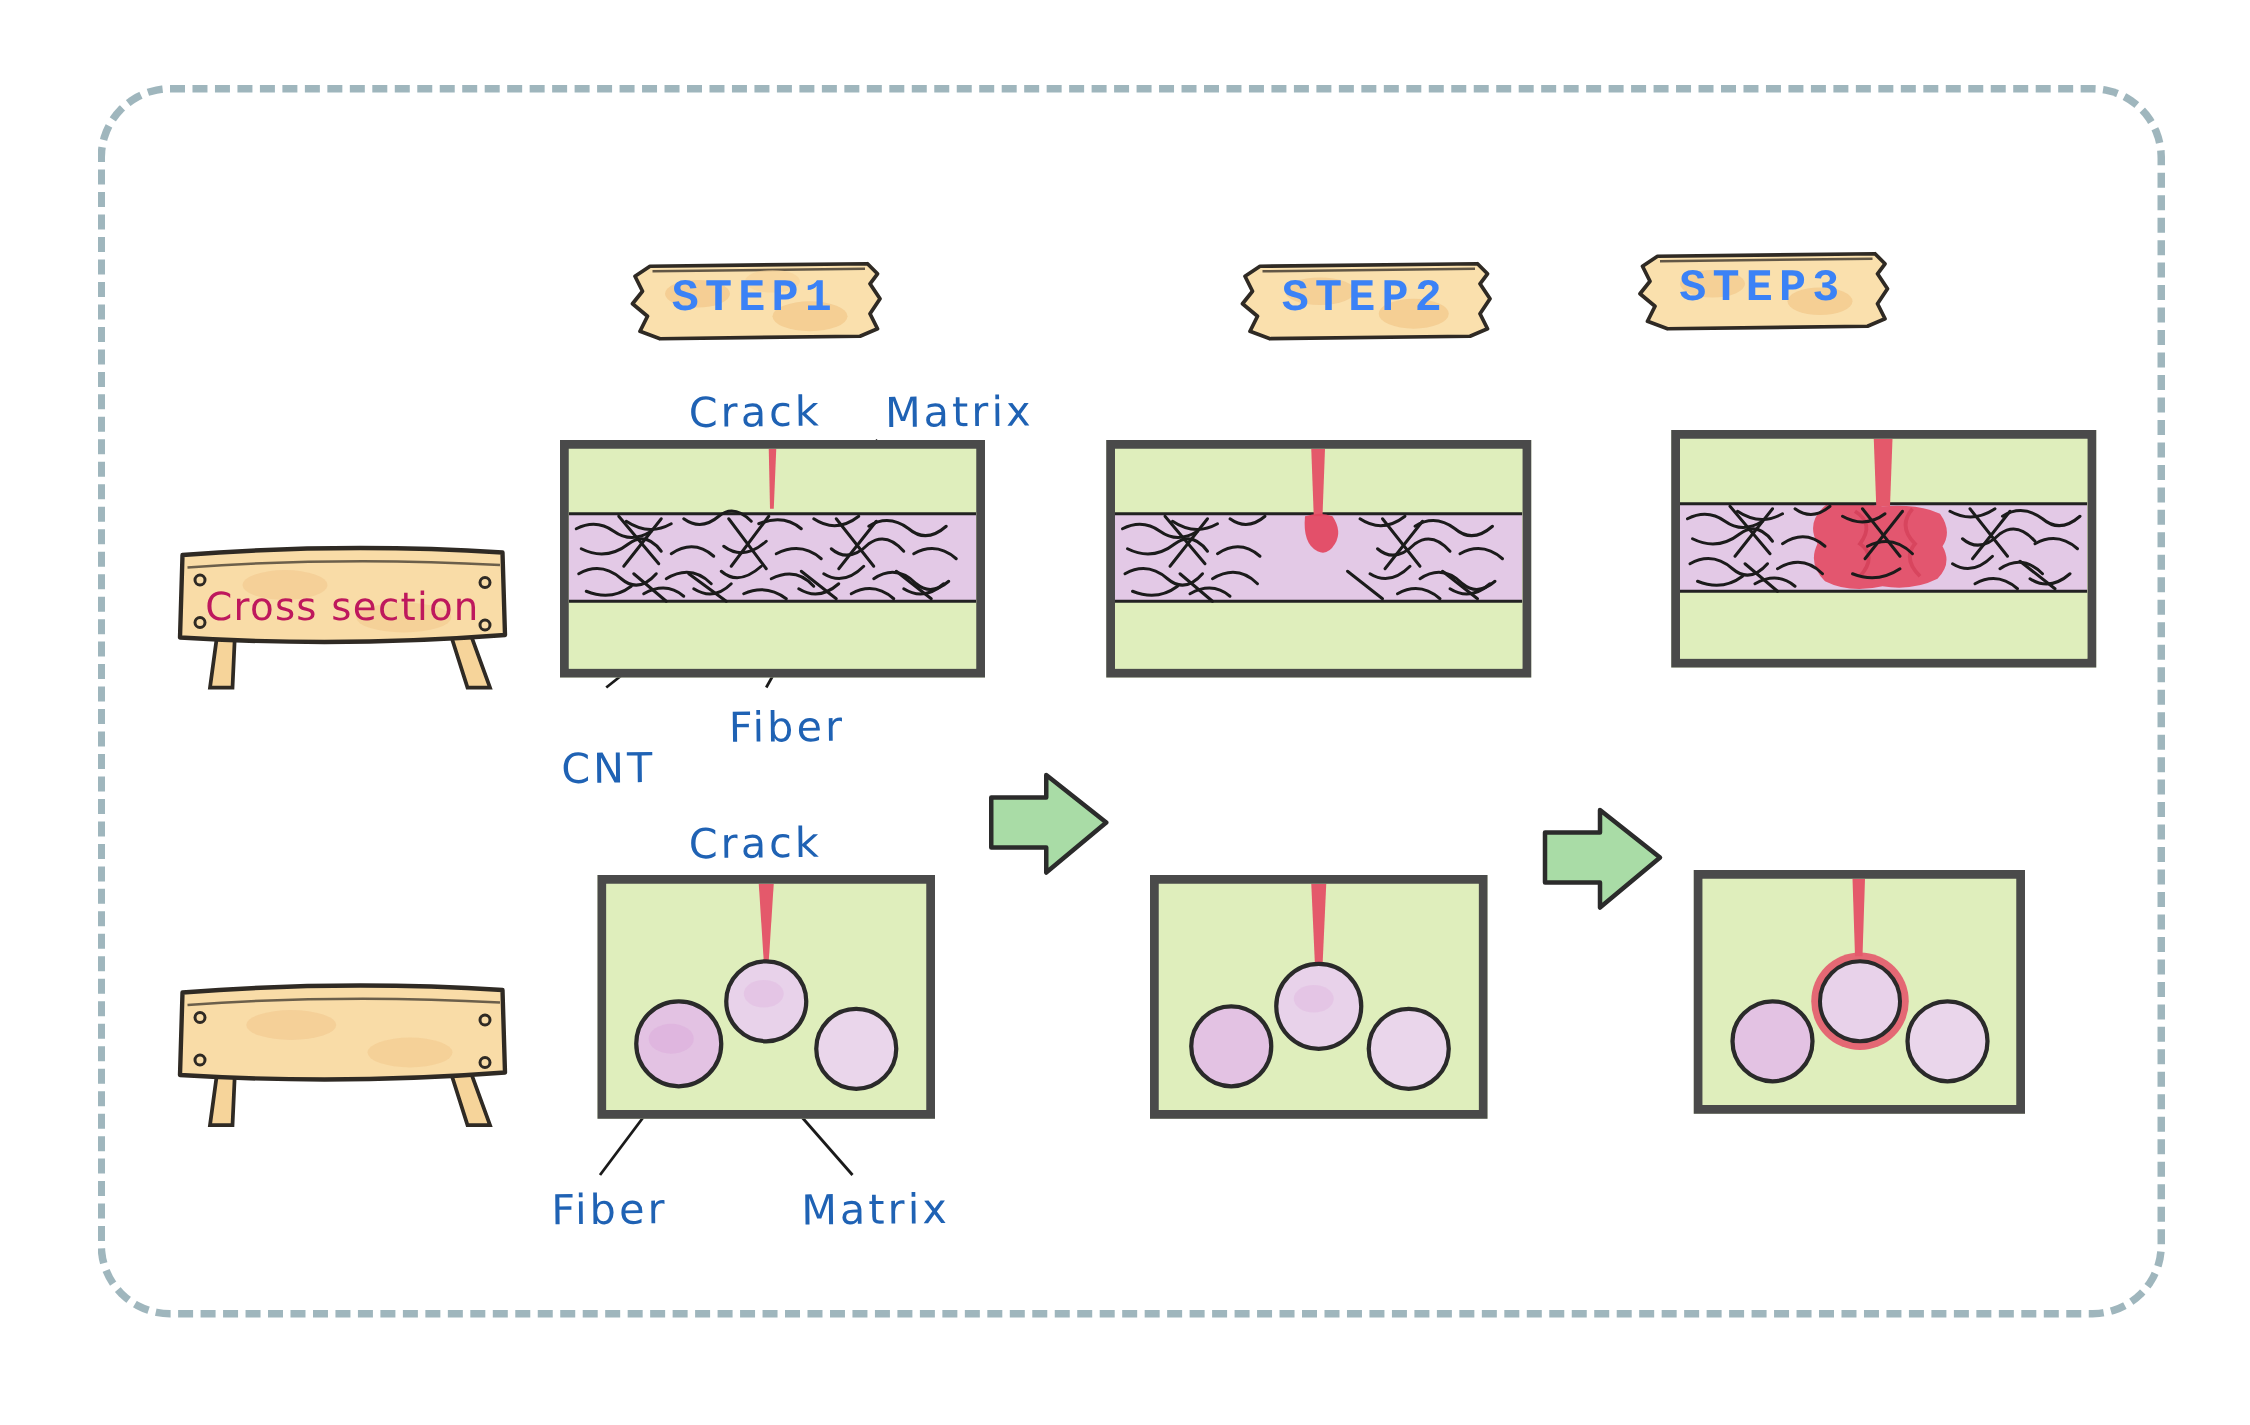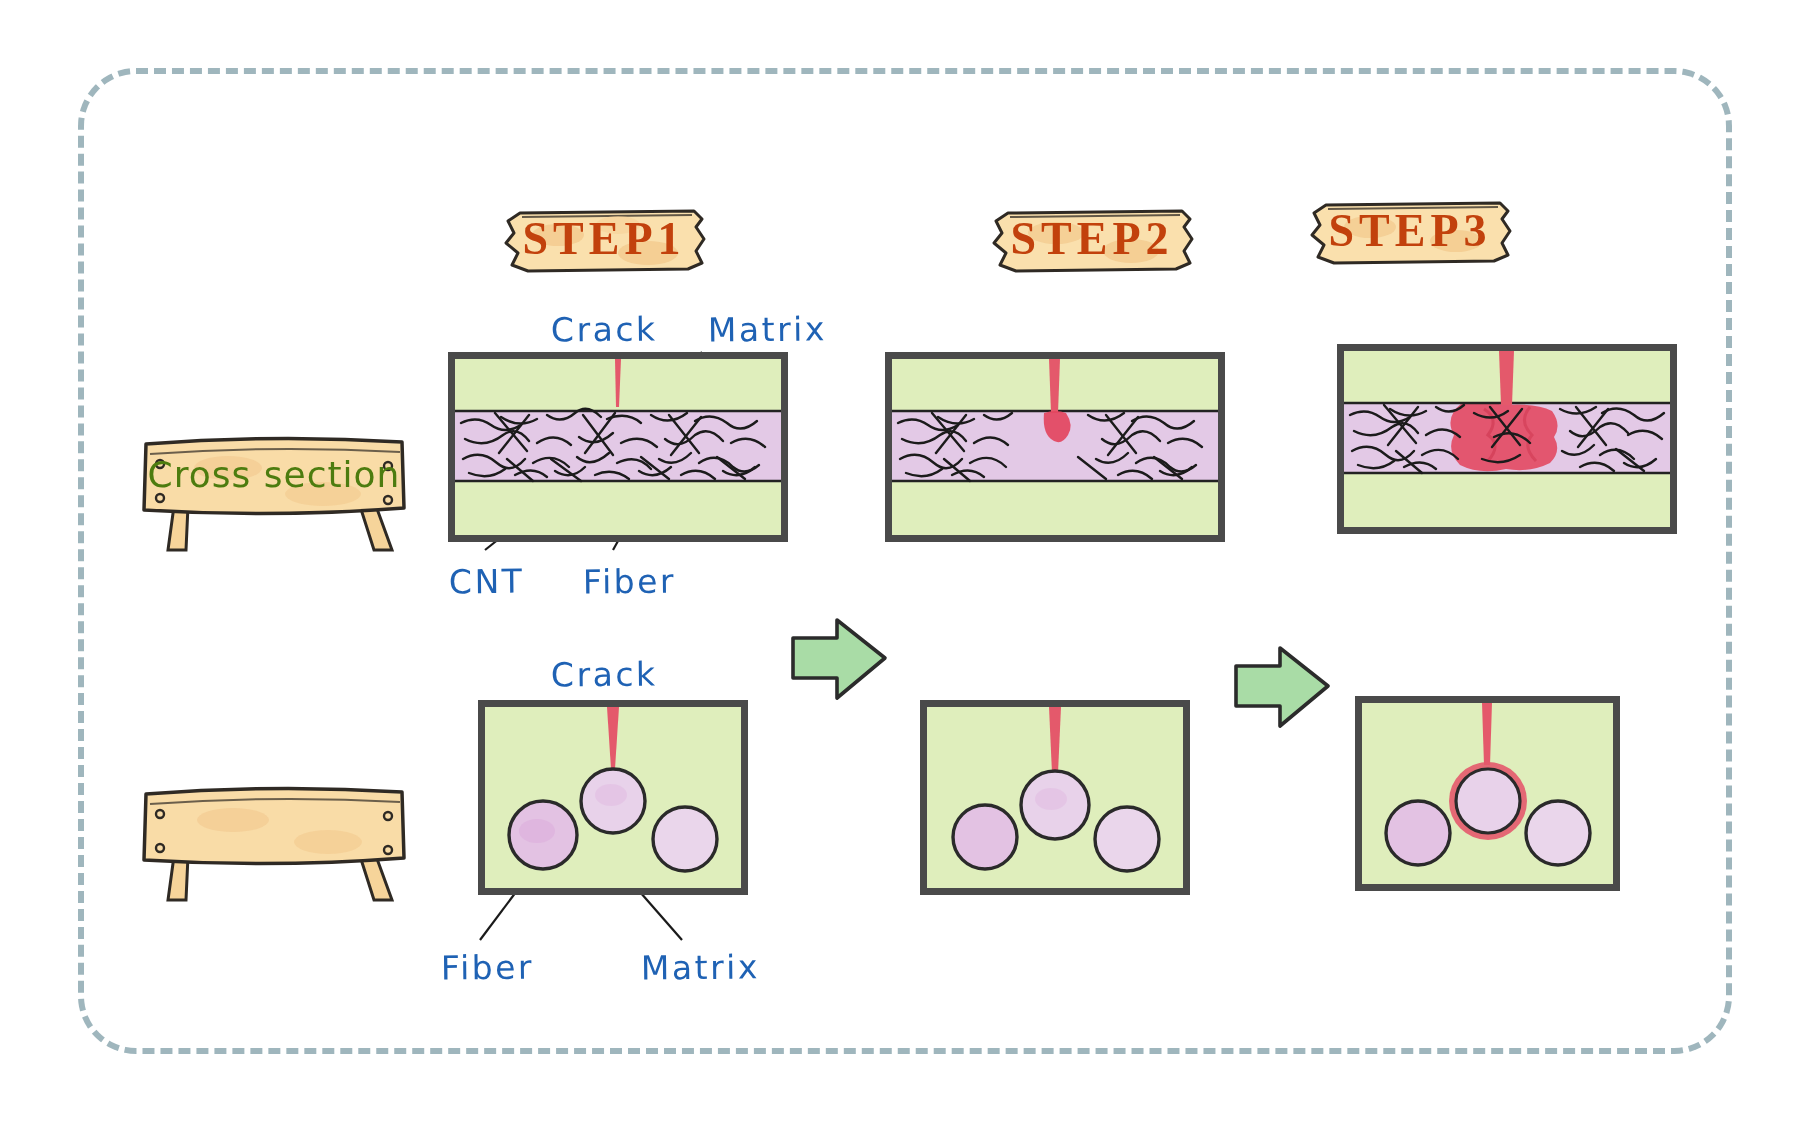--- a/index.html
+++ b/index.html
@@ -21,30 +21,30 @@
     font-size:33px;letter-spacing:2.5px;white-space:nowrap;
     transform:rotate(-0.6deg);
   }
 
   
   .banner{position:absolute;height:66px;}
   .banner svg{display:block;overflow:visible;}
   .banner .btext{
     position:absolute;left:0;top:0;width:100%;height:100%;
     display:flex;align-items:center;justify-content:center;
-    font-size:46px;letter-spacing:5px;color:#c2410c;font-weight:700;
-    font-family:Liberation Serif, serif;
+    font-size:36px;letter-spacing:5px;color:#3b82f6;font-weight:700;
+    font-family:Liberation Mono, monospace;
   }
 
   
   .wsign{position:absolute;}
   .wsign .wtext{
-    position:absolute;left:0;top:8px;width:100%;height:76px;
+    position:absolute;left:0;top:20px;width:100%;height:76px;
     display:flex;align-items:center;justify-content:center;
-    font-size:36px;color:#4d7c0f;letter-spacing:1px;
+    font-size:31px;color:#be185d;letter-spacing:1px;
     font-family:"DejaVu Sans",sans-serif;
   }
 
   
   .panel{position:absolute;box-sizing:border-box;
          border:7px solid #4a4a4a;background:#dfeebc;overflow:hidden;}
   .panel svg{position:absolute;left:0;top:0;}
 
   
   .arrow{position:absolute;}
@@ -121,21 +121,21 @@
     <circle cx="22" cy="70" r="4" fill="none" stroke="#2f2a24" stroke-width="2.4"></circle>
     <circle cx="250" cy="38" r="4" fill="none" stroke="#2f2a24" stroke-width="2.4"></circle>
     <circle cx="250" cy="72" r="4" fill="none" stroke="#2f2a24" stroke-width="2.4"></circle>
     <ellipse cx="95" cy="42" rx="36" ry="12" fill="#f0c288" opacity=".45"></ellipse>
     <ellipse cx="190" cy="64" rx="34" ry="12" fill="#efc083" opacity=".4"></ellipse>
   </svg>
 </div>
 
 <div class="hlabel" style="left:551px;top:310px;">Crack</div>
 <div class="hlabel" style="left:708px;top:310px;">Matrix</div>
-<div class="hlabel" style="left:449px;top:562px;">CNT</div>
+<div class="hlabel" style="left:449px;top:595px;">CNT</div>
 <div class="hlabel" style="left:583px;top:562px;">Fiber</div>
 
 <svg class="abs" style="left:430px;top:340px;width:410px;height:240px;pointer-events:none;">
 
   <path d="M272,12 L214,64" stroke="#1a1a1a" stroke-width="2.2" fill="none"></path>
 
   <path d="M55,210 L118,160" stroke="#1a1a1a" stroke-width="2.2" fill="none"></path>
 
   <path d="M183,210 L222,140" stroke="#1a1a1a" stroke-width="2.2" fill="none"></path>
 </svg>

